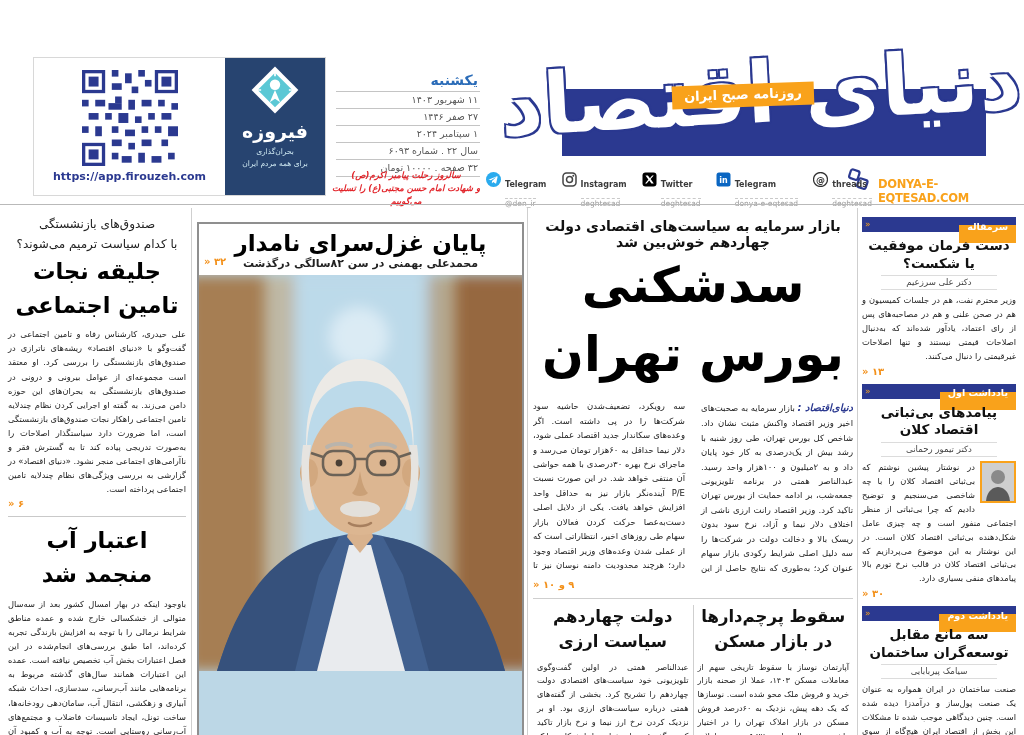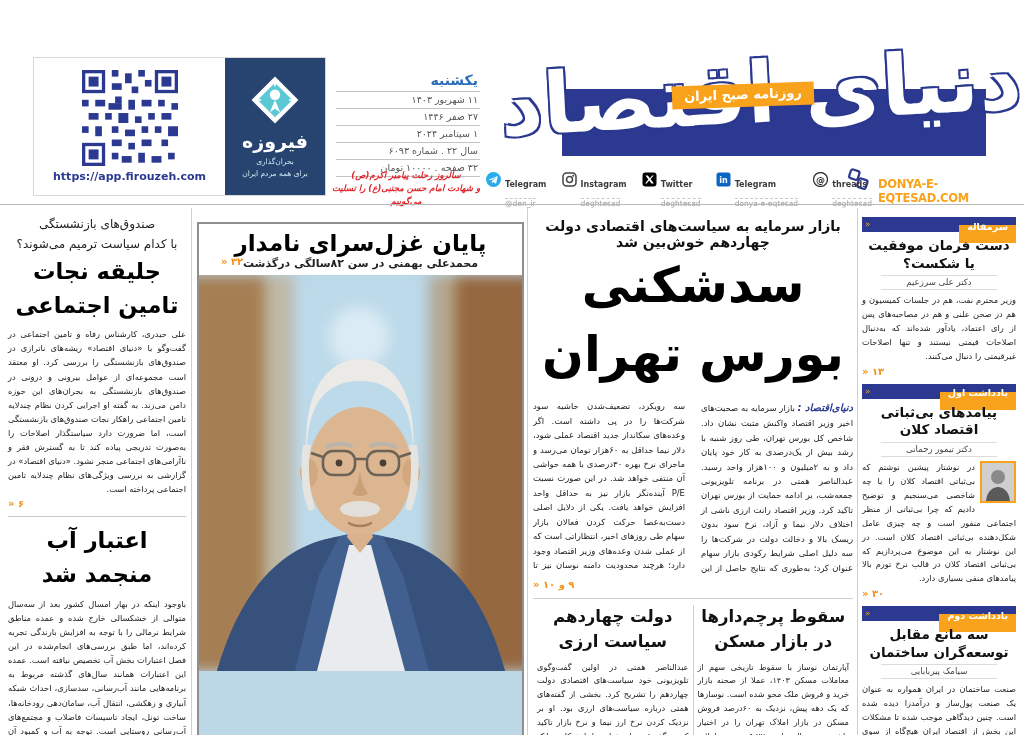--- a/index.html
+++ b/index.html
@@ -42,21 +42,21 @@
   .social-icon { width:15px; height:15px; flex:none; display:flex; align-items:center; justify-content:center; }
   .social-name { font-size:8px; font-weight:bold; color:#3b3b3b; line-height:1.2; }
   .social-handle { font-size:7.5px; color:#9a9a9a; line-height:1.3; border-top:1px dashed #c9c9c9; }
 
   
   .ad { position:absolute; left:33px; top:57px; width:293px; height:139px;
     border:1px solid #d8d8d8; display:flex; direction:ltr; background:#fff; }
   .ad-qrside { flex:1; display:flex; flex-direction:column; align-items:center; justify-content:center; gap:4px; }
   .ad-url { font-size:11px; font-weight:bold; color:#2b3990; direction:ltr; }
   .ad-panel { width:100px; background:#274470; color:#fff; display:flex; flex-direction:column;
-    align-items:center; justify-content:center; gap:4px; padding:6px 4px; }
+    align-items:center; gap:4px; padding:6px 4px; }
   .ad-brand { font-size:19px; font-weight:bold; color:#fff; }
   .ad-tag { font-size:7.5px; color:#cfe9f2; text-align:center; line-height:1.6; }
 
   
   .col { position:absolute; top:210px; }
   .col-right  { left:862px; width:154px; }
   .col-main   { left:533px; width:320px; }
   .col-photo  { left:197px; width:327px; }
   .col-left   { left:8px;  width:178px; }
 
@@ -88,21 +88,21 @@
   .sub { flex:1; padding:0 4px; }
   .sub + .sub { border-right:1px solid #cfcfcf; }
   .sub-title { font-size:16.5px; font-weight:bold; text-align:center; line-height:1.5; color:#111; }
   .sub-body { font-size:8.2px; line-height:1.68; text-align:justify; color:#222; margin-top:6px; }
 
   
   .frame { position:relative; border:2px solid #8f8f8f; height:581px; margin-top:12px;
     display:flex; flex-direction:column; background:#fff; }
   .p-title { font-size:23px; font-weight:bold; text-align:center; margin-top:6px; color:#000; }
   .p-sub { font-size:11px; font-weight:bold; text-align:center; color:#222; margin:1px 0 5px; }
-  .p-page { position:absolute; left:22px; top:30px; }
+  .p-page { position:absolute; left:5px; top:30px; }
   .p-photo { flex:1; position:relative; overflow:hidden; background:#bcd7e6; }
   .p-photo svg { position:absolute; left:0; top:0; }
   .p-caption { height:20px; background:#87898c; color:#fff; display:flex; align-items:center;
     font-size:8.8px; padding:0 8px 0 30px; position:relative; }
   .p-credit { margin-inline-start:auto; font-size:7.8px; }
   .cam-box { position:absolute; left:0; top:0; width:22px; height:20px; background:#6e7073;
     display:flex; align-items:center; justify-content:center; }
 
   
   .l-kicker { font-size:12px; color:#222; text-align:center; line-height:1.7; margin-top:4px; }

